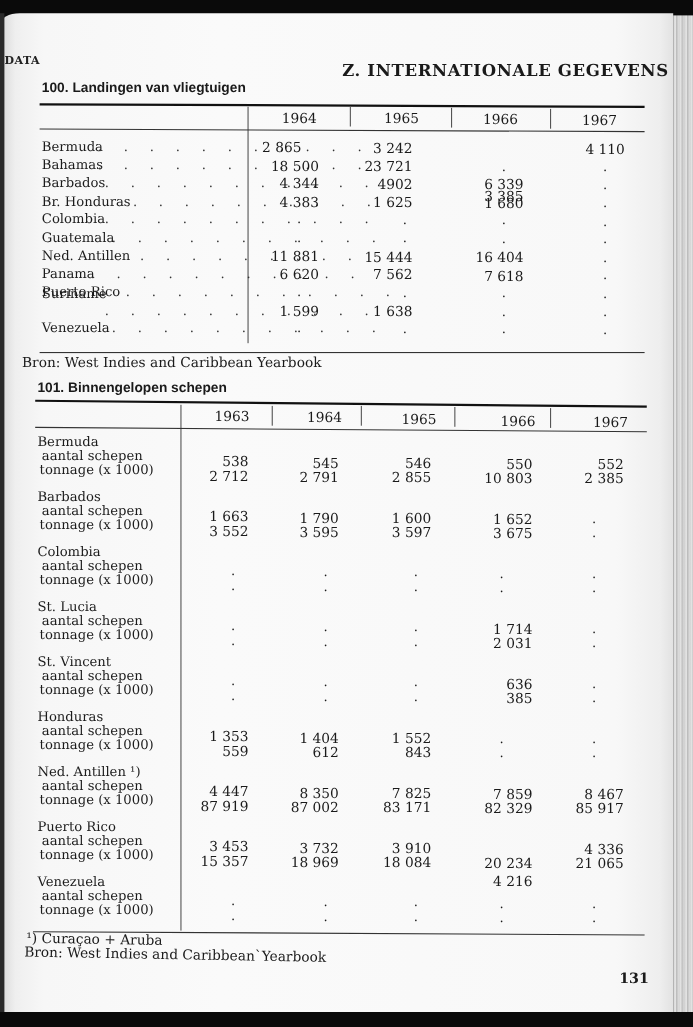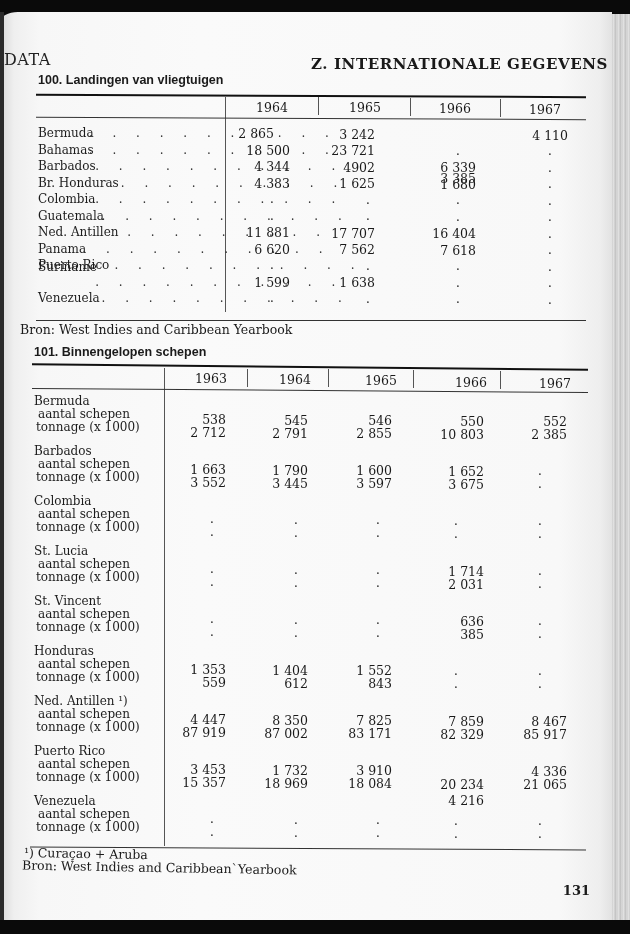--- a/index.html
+++ b/index.html
@@ -13,21 +13,21 @@
     position: absolute; left: 0; top: 12px; width: 612px; height: 908px;
     background: linear-gradient(90deg, #d8d8d8 0px, #efefef 14px, #f7f7f7 40px, #fafafa 200px, #f8f8f8 560px, #eeeeee 600px, #e2e2e2 612px);
     border-top-left-radius: 18px 10px;
   }
   .page-edge {
     position: absolute; right: 0; top: 14px; width: 18px; height: 906px;
     background: repeating-linear-gradient(90deg, #cfcfcf 0px, #e6e6e6 2px, #bdbdbd 3px, #dcdcdc 5px);
   }
   .gutter { position: absolute; left: 0; top: 12px; width: 4px; height: 908px; background: #2a2a2a; }
   .prev-page-tab {
-    position: absolute; left: 4px; top: 50px; font-size: 16px; font-weight: normal; letter-spacing: 0.5px; color: #222;
+    position: absolute; left: 4px; top: 50px; font-size: 10px; font-weight: bold; letter-spacing: 0.5px; color: #222;
   }
   .running-head {
     position: absolute; right: 22px; top: 55px; font-size: 15px; font-weight: bold; letter-spacing: 0.6px;
   }
   .section-title {
     position: absolute; font-size: 12.5px; font-weight: bold;
     font-family: "Liberation Sans", "DejaVu Sans", sans-serif;
   }
   .rule-thick { position: absolute; height: 2px; background: #111; }
   .rule-thin { position: absolute; height: 1px; background: #333; }
@@ -111,21 +111,21 @@
       <div class="lbl" style="left:101.6px; top:208.5px; letter-spacing:8px; color:#333;">. . . . . . . . . . .</div>
       <div class="dot" style="left:262px; top:208.5px;">.</div>
       <div class="dot" style="left:358px; top:209.1px;">.</div>
       <div class="dot" style="left:448px; top:209.7px;">.</div>
       <div class="dot" style="left:540px; top:210.3px;">.</div>
     </div>
     <div style="position:absolute; left:0; top:0;">
       <div class="lbl" style="left:38px; top:225px;">Ned. Antillen</div>
       <div class="lbl" style="left:127.2px; top:225px; letter-spacing:8px; color:#333;">. . . . . . . . . </div>
       <div class="num" style="left:220px; top:225px;">11 881</div>
-      <div class="num" style="left:305px; top:225.6px;">17 707</div>
+      <div class="num" style="left:305px; top:225.6px;">15 444</div>
       <div class="num" style="left:406px; top:226.2px;">16 404</div>
       <div class="dot" style="left:540px; top:226.8px;">.</div>
     </div>
     <div style="position:absolute; left:0; top:0;">
       <div class="lbl" style="left:38px; top:241.5px;">Panama</div>
       <div class="lbl" style="left:82.4px; top:241.5px; letter-spacing:8px; color:#333;">. . . . . . . . . . .</div>
       <div class="num" style="left:220px; top:241.5px;">6 620</div>
       <div class="num" style="left:305px; top:242.1px;">7 562</div>
       <div class="num" style="left:406px; top:242.7px;">7 618</div>
       <div class="dot" style="left:540px; top:243.3px;">.</div>
@@ -194,21 +194,21 @@
     <div style="position:absolute; left:0; top:0;">
       <div class="lbl" style="left:34px; top:444px;">Barbados</div>
       <div class="lbl" style="left:38px; top:457px;">aantal schepen</div>
       <div class="lbl" style="left:36px; top:470px;">tonnage (x 1000)</div>
       <div class="num" style="left:156px; top:462px;">1 663</div>
       <div class="num" style="left:238px; top:462.6px;">1 790</div>
       <div class="num" style="left:322px; top:463.2px;">1 600</div>
       <div class="num" style="left:414px; top:463.8px;">1 652</div>
       <div class="dot" style="left:530px; top:464.4px;">.</div>
       <div class="num" style="left:156px; top:475px;">3 552</div>
-      <div class="num" style="left:238px; top:475.6px;">3 445</div>
+      <div class="num" style="left:238px; top:475.6px;">3 595</div>
       <div class="num" style="left:322px; top:476.2px;">3 597</div>
       <div class="num" style="left:414px; top:476.8px;">3 675</div>
       <div class="dot" style="left:530px; top:477.4px;">.</div>
     </div>
     <div style="position:absolute; left:0; top:0;">
       <div class="lbl" style="left:34px; top:494px;">Colombia</div>
       <div class="lbl" style="left:38px; top:507px;">aantal schepen</div>
       <div class="lbl" style="left:36px; top:520px;">tonnage (x 1000)</div>
       <div class="dot" style="left:202px; top:512px;">.</div>
       <div class="dot" style="left:286px; top:512.6px;">.</div>
@@ -279,21 +279,21 @@
       <div class="num" style="left:238px; top:725.6px;">87 002</div>
       <div class="num" style="left:322px; top:726.2px;">83 171</div>
       <div class="num" style="left:414px; top:726.8px;">82 329</div>
       <div class="num" style="left:497px; top:727.4px;">85 917</div>
     </div>
     <div style="position:absolute; left:0; top:0;">
       <div class="lbl" style="left:34px; top:744px;">Puerto Rico</div>
       <div class="lbl" style="left:38px; top:757px;">aantal schepen</div>
       <div class="lbl" style="left:36px; top:770px;">tonnage (x 1000)</div>
       <div class="num" style="left:156px; top:762px;">3 453</div>
-      <div class="num" style="left:238px; top:762.6px;">1 732</div>
+      <div class="num" style="left:238px; top:762.6px;">3 732</div>
       <div class="num" style="left:322px; top:763.2px;">3 910</div>
       <div class="num" style="left:414px; top:793px;">4 216</div>
       <div class="num" style="left:497px; top:764.4px;">4 336</div>
       <div class="num" style="left:156px; top:775px;">15 357</div>
       <div class="num" style="left:238px; top:775.6px;">18 969</div>
       <div class="num" style="left:322px; top:776.2px;">18 084</div>
       <div class="num" style="left:414px; top:776.8px;">20 234</div>
       <div class="num" style="left:497px; top:777.4px;">21 065</div>
     </div>
     <div style="position:absolute; left:0; top:0;">

